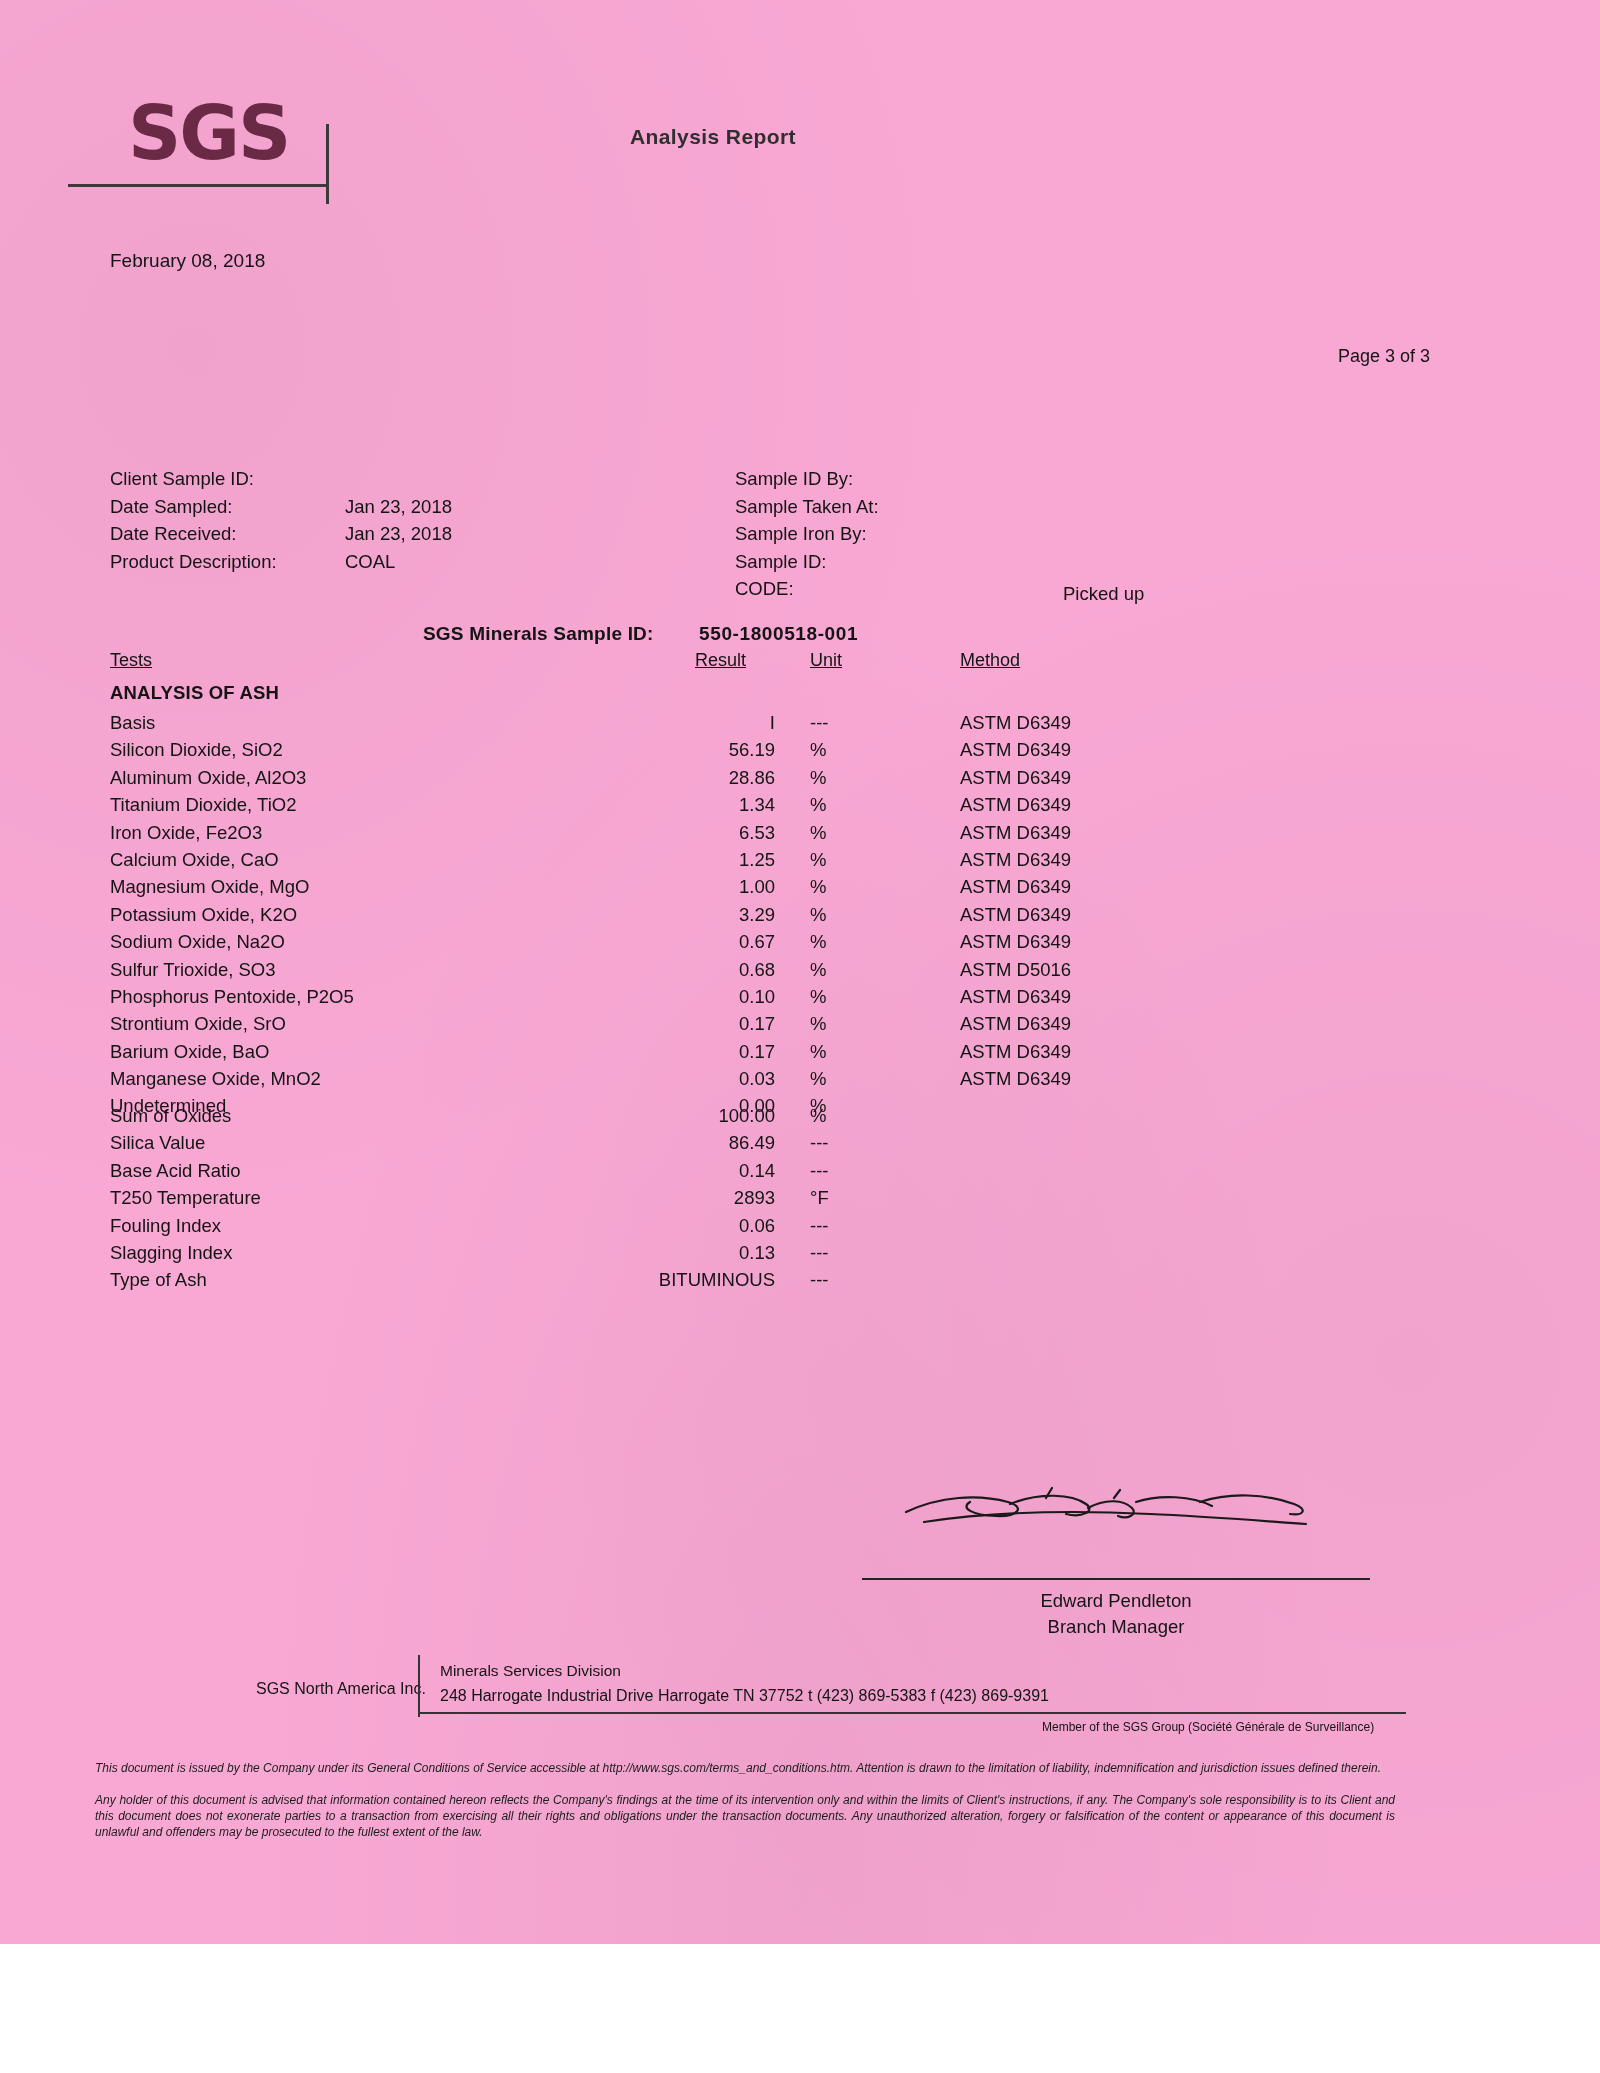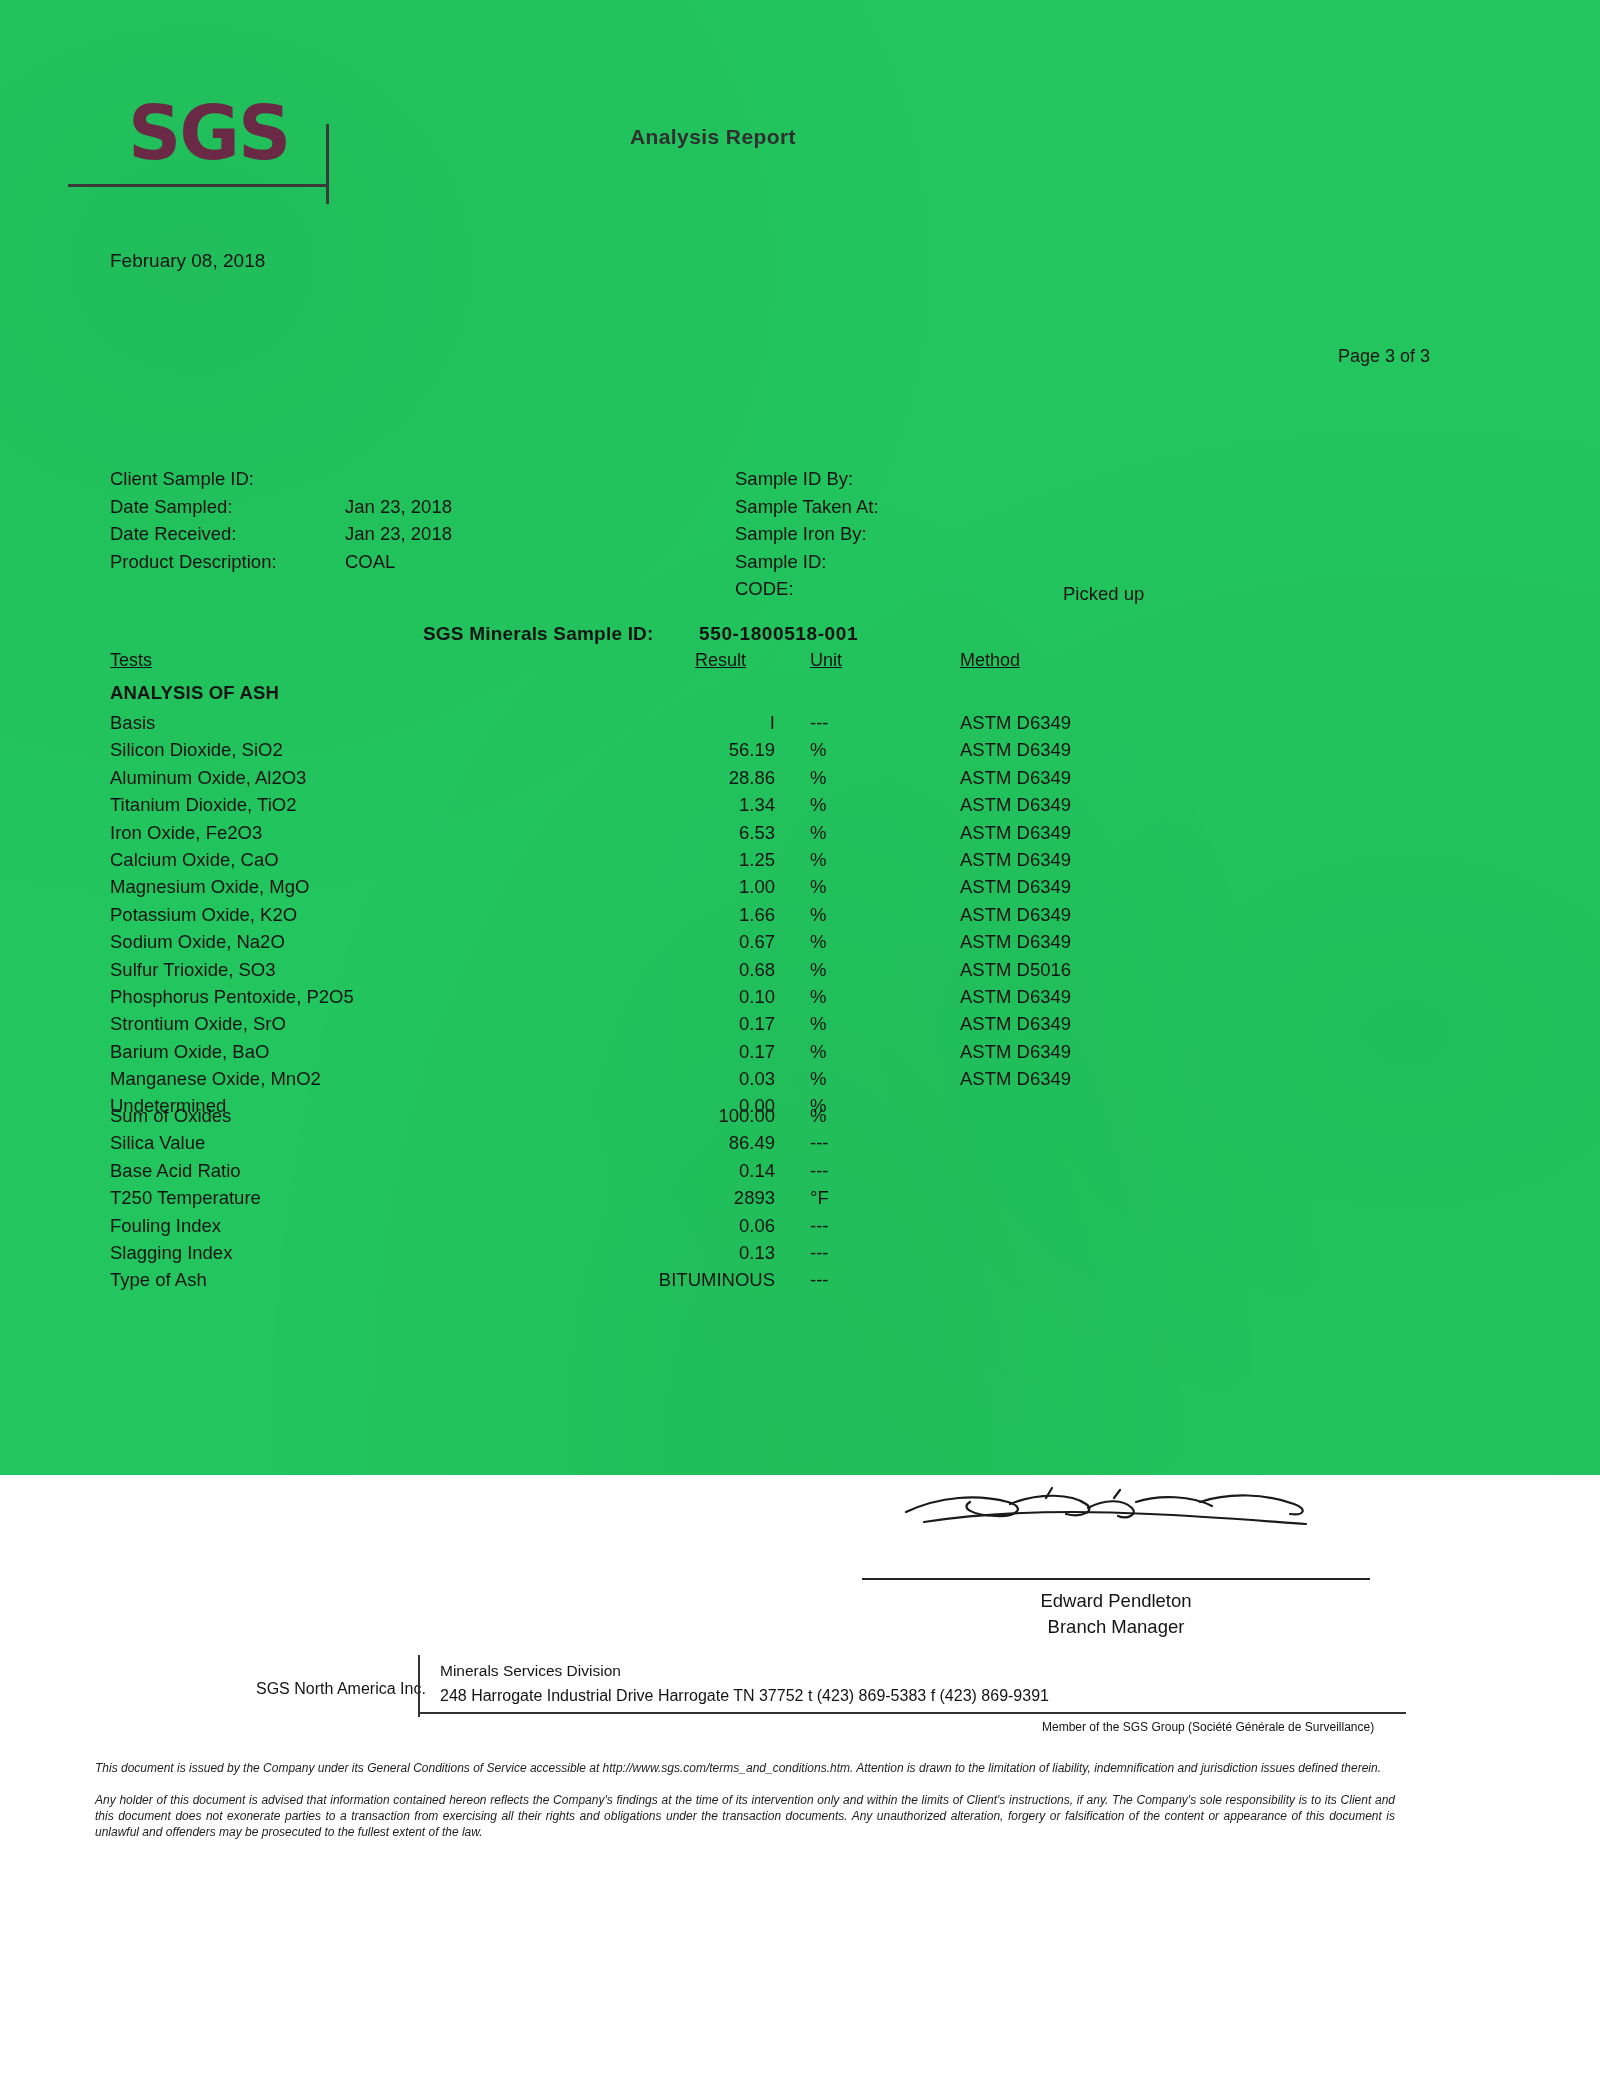--- a/index.html
+++ b/index.html
@@ -12,22 +12,22 @@
     height: 2073px;
     position: relative;
     font-family: "Liberation Sans", sans-serif;
     color: #141414;
     overflow: hidden;
   }
   .page {
     position: absolute;
     left: 0; top: 0;
     width: 1600px;
-    height: 1475px;
-    background: #22c55e;
+    height: 1944px;
+    background: #f9a8d4;
   }
   
   .scan-tint {
     position: absolute;
     left: 0; top: 0; width: 100%; height: 100%;
     background:
       radial-gradient(ellipse at 12% 18%, rgba(0,0,0,0.035), rgba(0,0,0,0) 40%),
       radial-gradient(ellipse at 88% 70%, rgba(0,0,0,0.03), rgba(0,0,0,0) 45%),
       radial-gradient(ellipse at 50% 98%, rgba(0,0,0,0.04), rgba(0,0,0,0) 50%);
     pointer-events: none;
@@ -391,21 +391,21 @@
         <span class="c-method">ASTM D6349</span>
       </div>
       <div class="row">
         <span class="c-name">Magnesium Oxide, MgO</span>
         <span class="c-result">1.00</span>
         <span class="c-unit">%</span>
         <span class="c-method">ASTM D6349</span>
       </div>
       <div class="row">
         <span class="c-name">Potassium Oxide, K2O</span>
-        <span class="c-result">1.66</span>
+        <span class="c-result">3.29</span>
         <span class="c-unit">%</span>
         <span class="c-method">ASTM D6349</span>
       </div>
       <div class="row">
         <span class="c-name">Sodium Oxide, Na2O</span>
         <span class="c-result">0.67</span>
         <span class="c-unit">%</span>
         <span class="c-method">ASTM D6349</span>
       </div>
       <div class="row">

